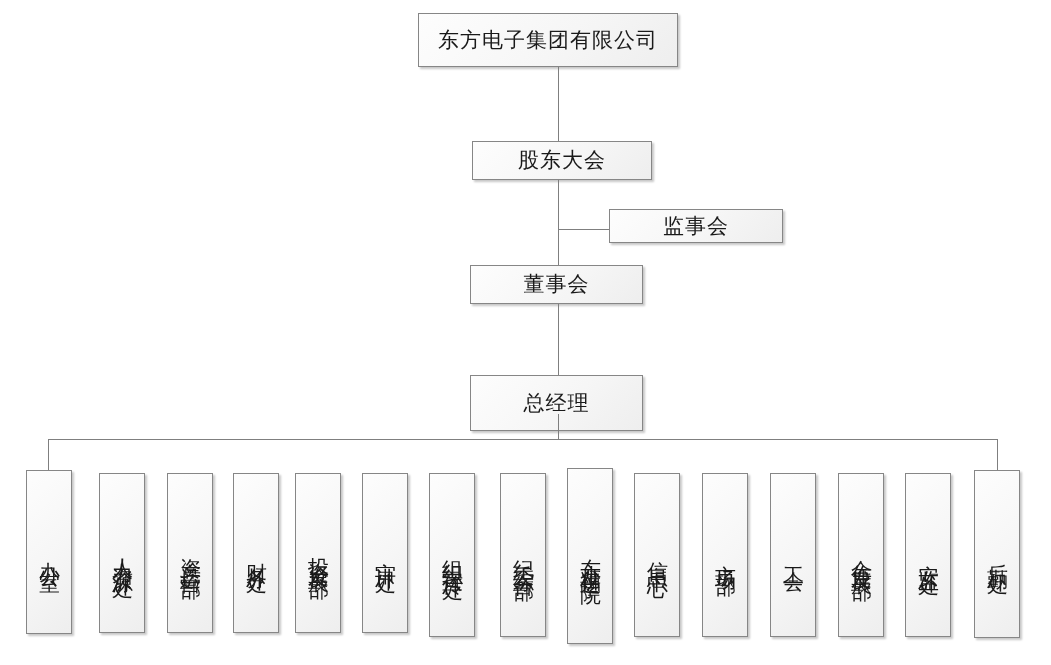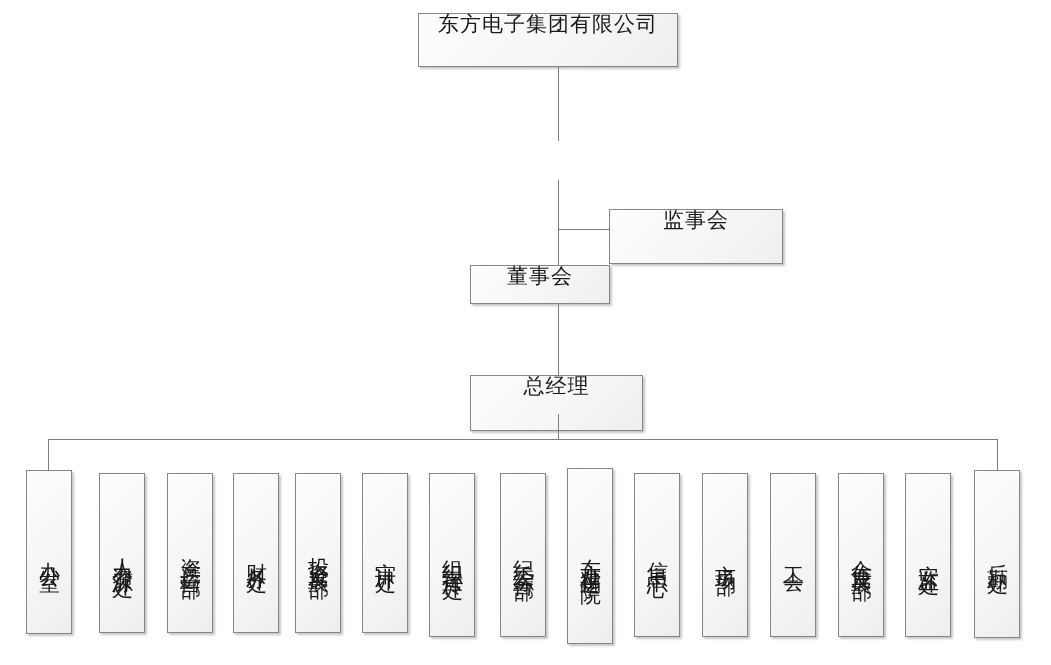--- a/index.html
+++ b/index.html
@@ -25,20 +25,21 @@
   .line.h { height: 1px; }
 
   
   .node {
     position: absolute;
     box-sizing: border-box;
     border: 1px solid #868686;
     background: linear-gradient(135deg, #fdfdfd 0%, #f6f6f6 55%, #eeeeee 100%);
     box-shadow: 2px 2px 2px rgba(0,0,0,0.22);
     display: flex;
+    align-items: center;
     justify-content: center;
     color: #1a1a1a;
   }
   .node .label {
     display: block;
     text-align: center;
     white-space: nowrap;
     line-height: 1.0;
   }
 
@@ -66,30 +67,33 @@
 <body>
 
 <div id="canvas">
 
   <div class="node horiz" style="left:418px; top:13px; width:260px; height:54px;">
     <span class="label">东方电子集团有限公司</span>
   </div>
 
   <div class="line v" style="left:558px; top:67px; height:74px;"></div>
 
+  <div class="node horiz" style="left:472px; top:141px; width:180px; height:39px;">
+    <span class="label">股东大会</span>
+  </div>
 
   <div class="line v" style="left:558px; top:180px; height:85px;"></div>
 
   <div class="line h" style="left:558px; top:229px; width:52px;"></div>
 
-  <div class="node horiz" style="left:609px; top:209px; width:174px; height:55px;">
+  <div class="node horiz" style="left:609px; top:209px; width:174px; height:34px;">
     <span class="label">监事会</span>
   </div>
 
-  <div class="node horiz" style="left:470px; top:265px; width:140px; height:39px;">
+  <div class="node horiz" style="left:470px; top:265px; width:173px; height:39px;">
     <span class="label">董事会</span>
   </div>
 
   <div class="line v" style="left:558px; top:304px; height:71px;"></div>
 
   <div class="node horiz" style="left:470px; top:375px; width:173px; height:56px;">
     <span class="label">总经理</span>
   </div>
 
   <div class="line v" style="left:558px; top:414px; height:25px;"></div>

